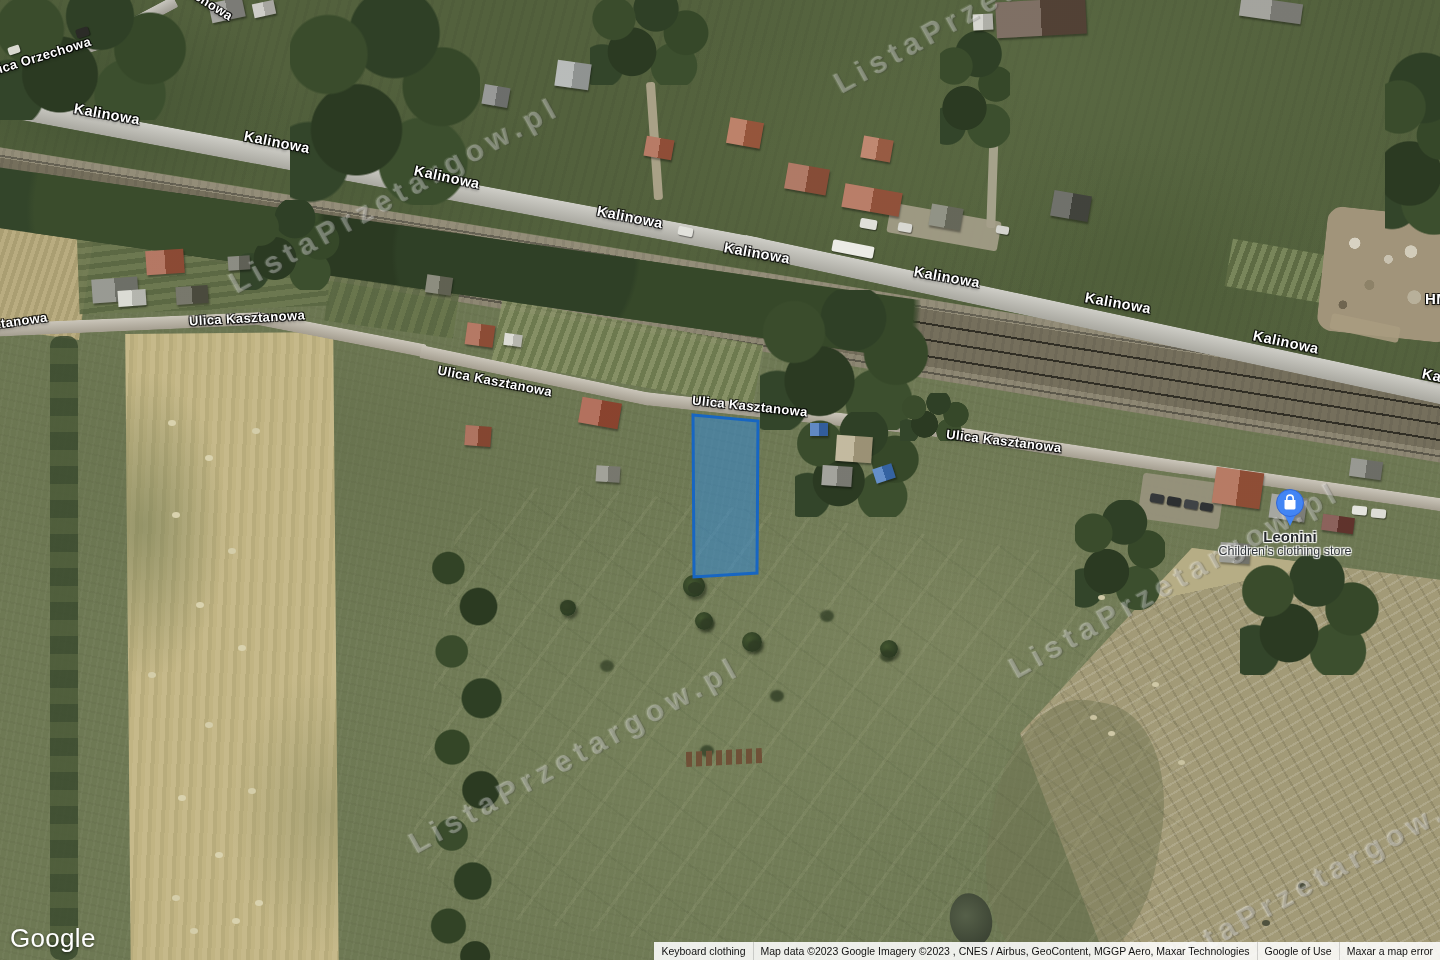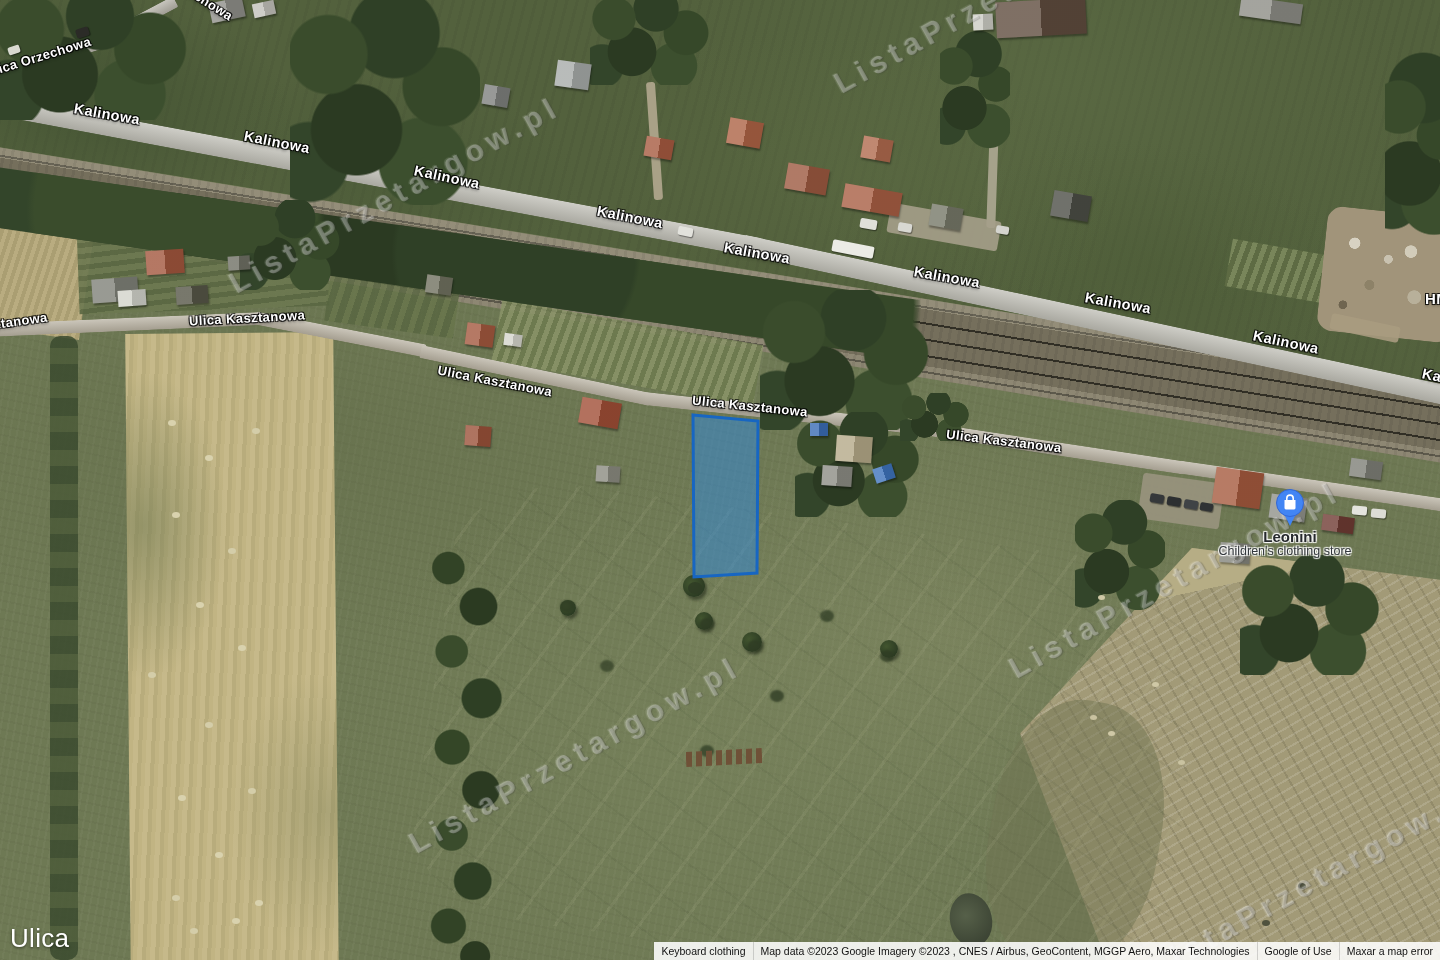--- a/index.html
+++ b/index.html
@@ -281,21 +281,21 @@
       <circle cx="17" cy="15" r="13.5" stroke-width="1" fill="#4285F4" stroke="#3367d6"></circle>
       <g>
         <path d="M11.5 12 h11 v8 a1.4 1.4 0 0 1 -1.4 1.4 h-8.2 a1.4 1.4 0 0 1 -1.4 -1.4 z" fill="#ffffff"></path>
         <path d="M13.8 12.5 v-2.2 a3.2 3.2 0 0 1 6.4 0 v2.2" stroke="#ffffff" stroke-width="1.6" fill="none"></path>
       </g>
     </svg>
     <div class="poi-name">Leonini</div>
     <div class="poi-cat">Children's clothing store</div>
   </div>
 
-  <div class="glogo">Ulica</div>
+  <div class="glogo">Google</div>
 
   <div class="footer">
     <div class="cell link">Keyboard clothing</div>
     <div class="cell">Map data ©2023 Google Imagery ©2023 , CNES / Airbus, GeoContent, MGGP Aero, Maxar Technologies</div>
     <div class="cell link">Google of Use</div>
     <div class="cell link">Maxar a map error</div>
   </div>
 
 </div>
 

